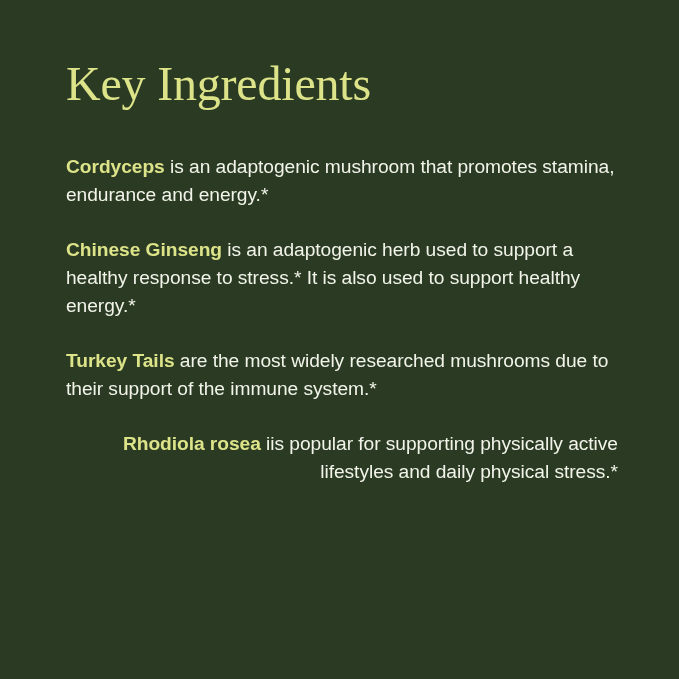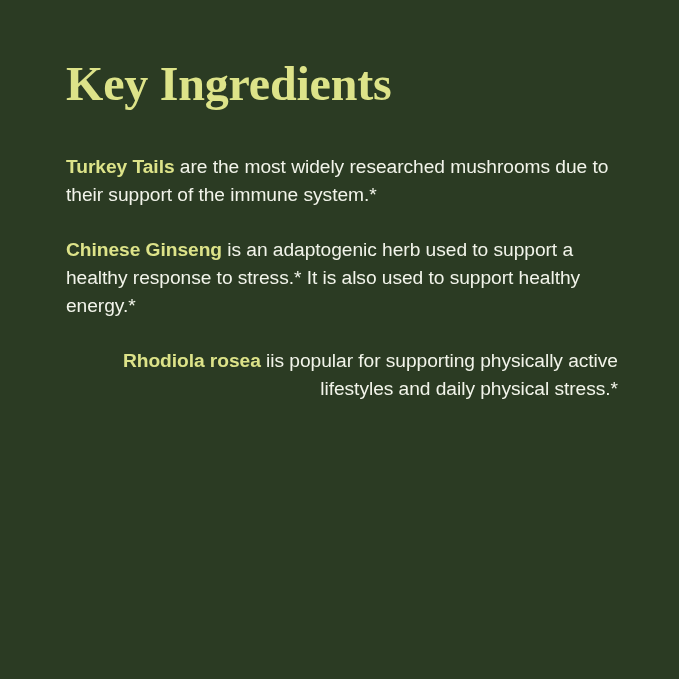--- a/index.html
+++ b/index.html
@@ -19,21 +19,21 @@
     box-sizing: border-box;
     background: #2b3b23;
     padding: 0;
   }
   #heading {
     position: absolute;
     left: 66px;
     top: 60px;
     margin: 0;
     font-family: "Liberation Serif", serif;
-    font-weight: 700;
+    font-weight: 400;
     font-size: 48px;
     line-height: 1.0;
     letter-spacing: -0.2px;
     color: #dde389;
     white-space: nowrap;
   }
   #ingredients {
     position: absolute;
     left: 66px;
     top: 153px;
@@ -58,27 +58,30 @@
 </style>
 </head>
 <body>
 
 <div id="card">
 
   <h1 id="heading">Key Ingredients</h1>
 
   <div id="ingredients">
 
-
     <p class="ingredient">
-      <span class="term">Turkey Tails</span><span> are the most widely researched mushrooms due to their support of the immune system.*</span>
+      <span class="term">Cordyceps</span><span> is an adaptogenic mushroom that promotes stamina, endurance and energy.*</span>
     </p>
 
     <p class="ingredient">
       <span class="term">Chinese Ginseng</span><span> is an adaptogenic herb used to support a healthy response to stress.* It is also used to support healthy energy.*</span>
+    </p>
+
+    <p class="ingredient">
+      <span class="term">Turkey Tails</span><span> are the most widely researched mushrooms due to their support of the immune system.*</span>
     </p>
 
     <p class="ingredient">
       <span class="term">Rhodiola rosea</span><span> iis popular for supporting physically active lifestyles and daily physical stress.*</span>
     </p>
 
   </div>
 </div>
 
 </body></html>

